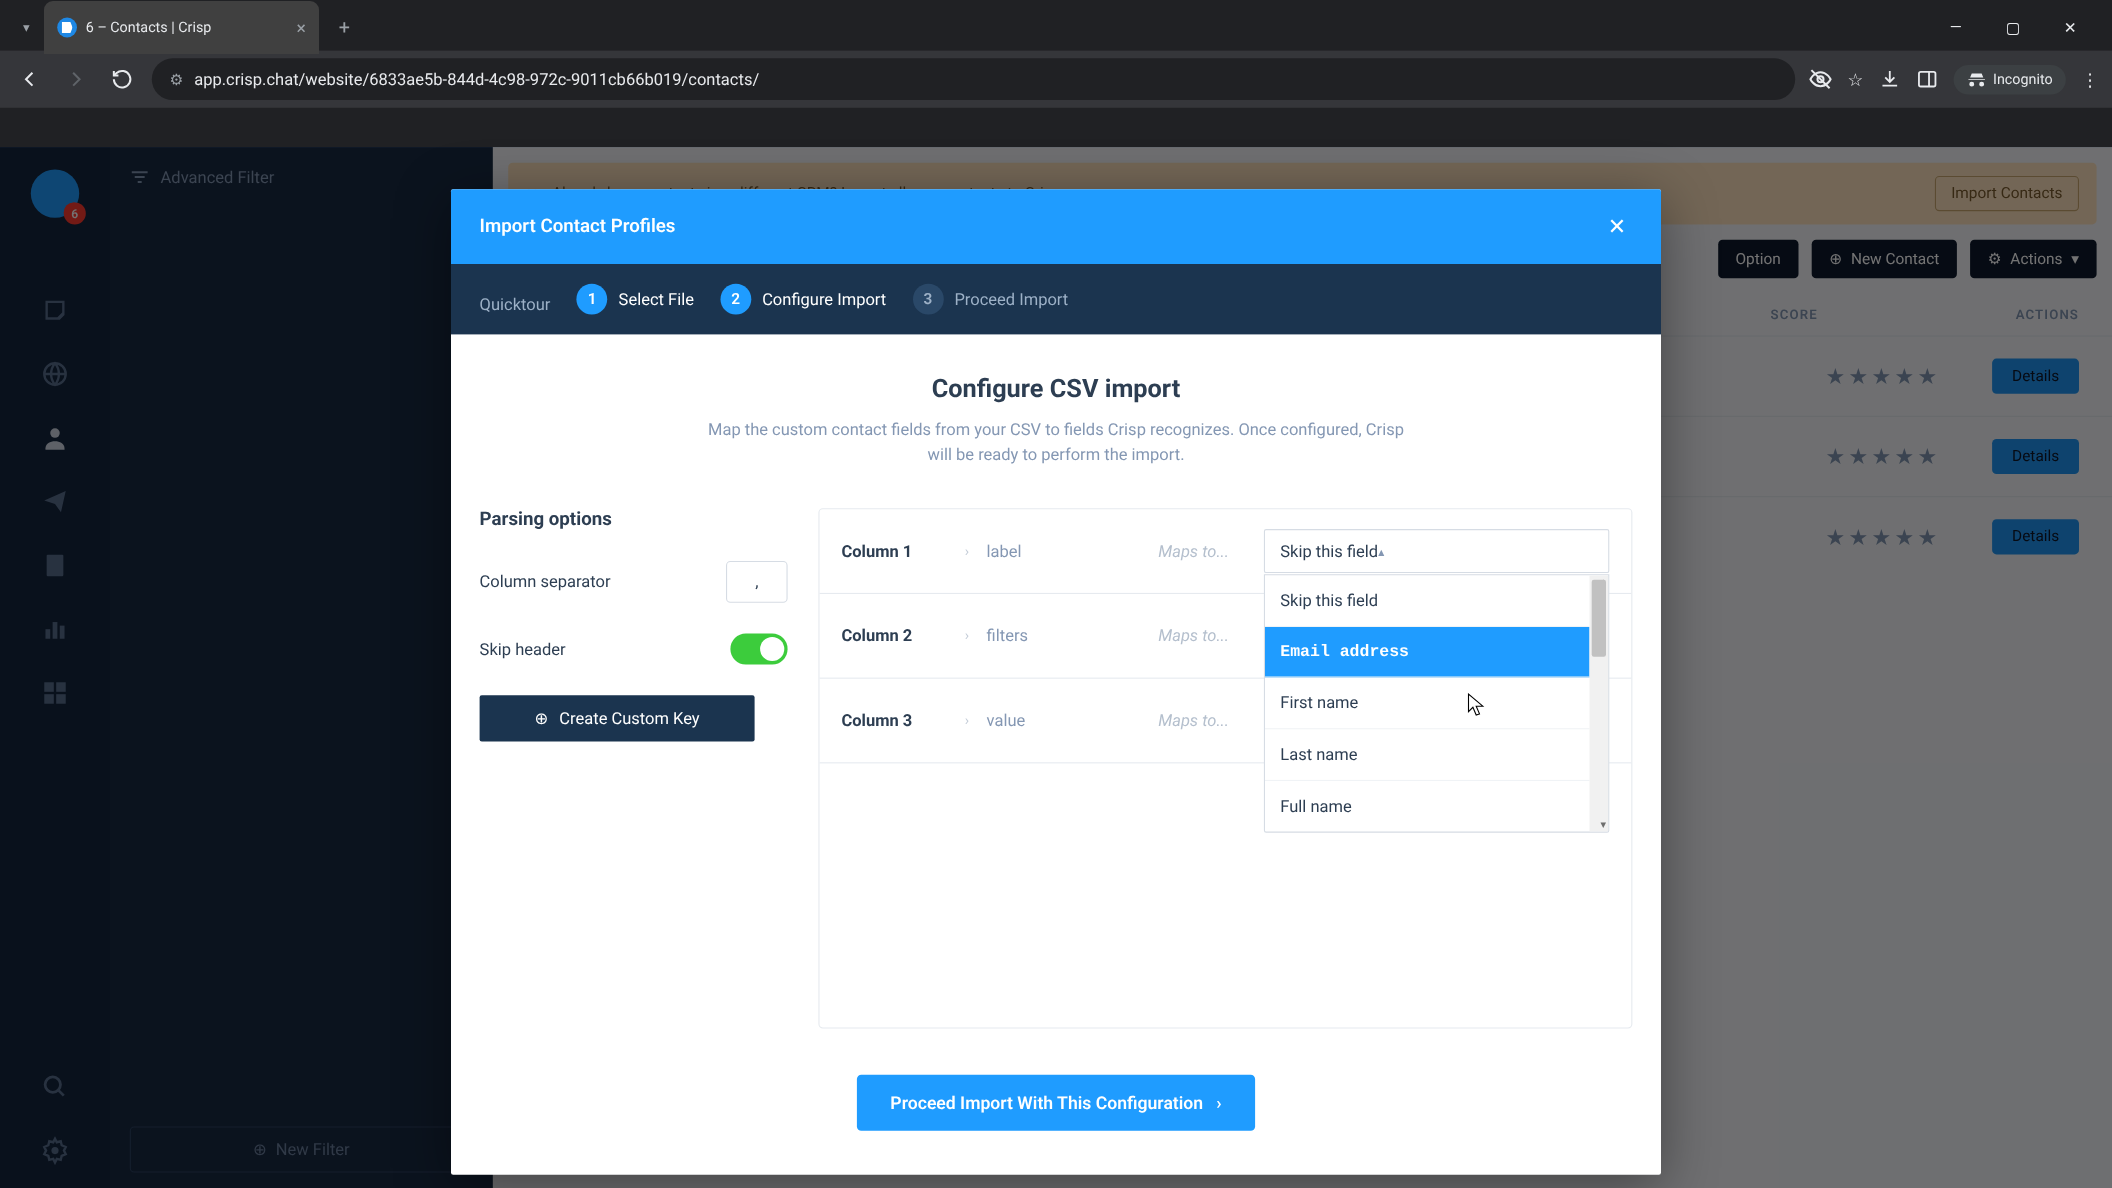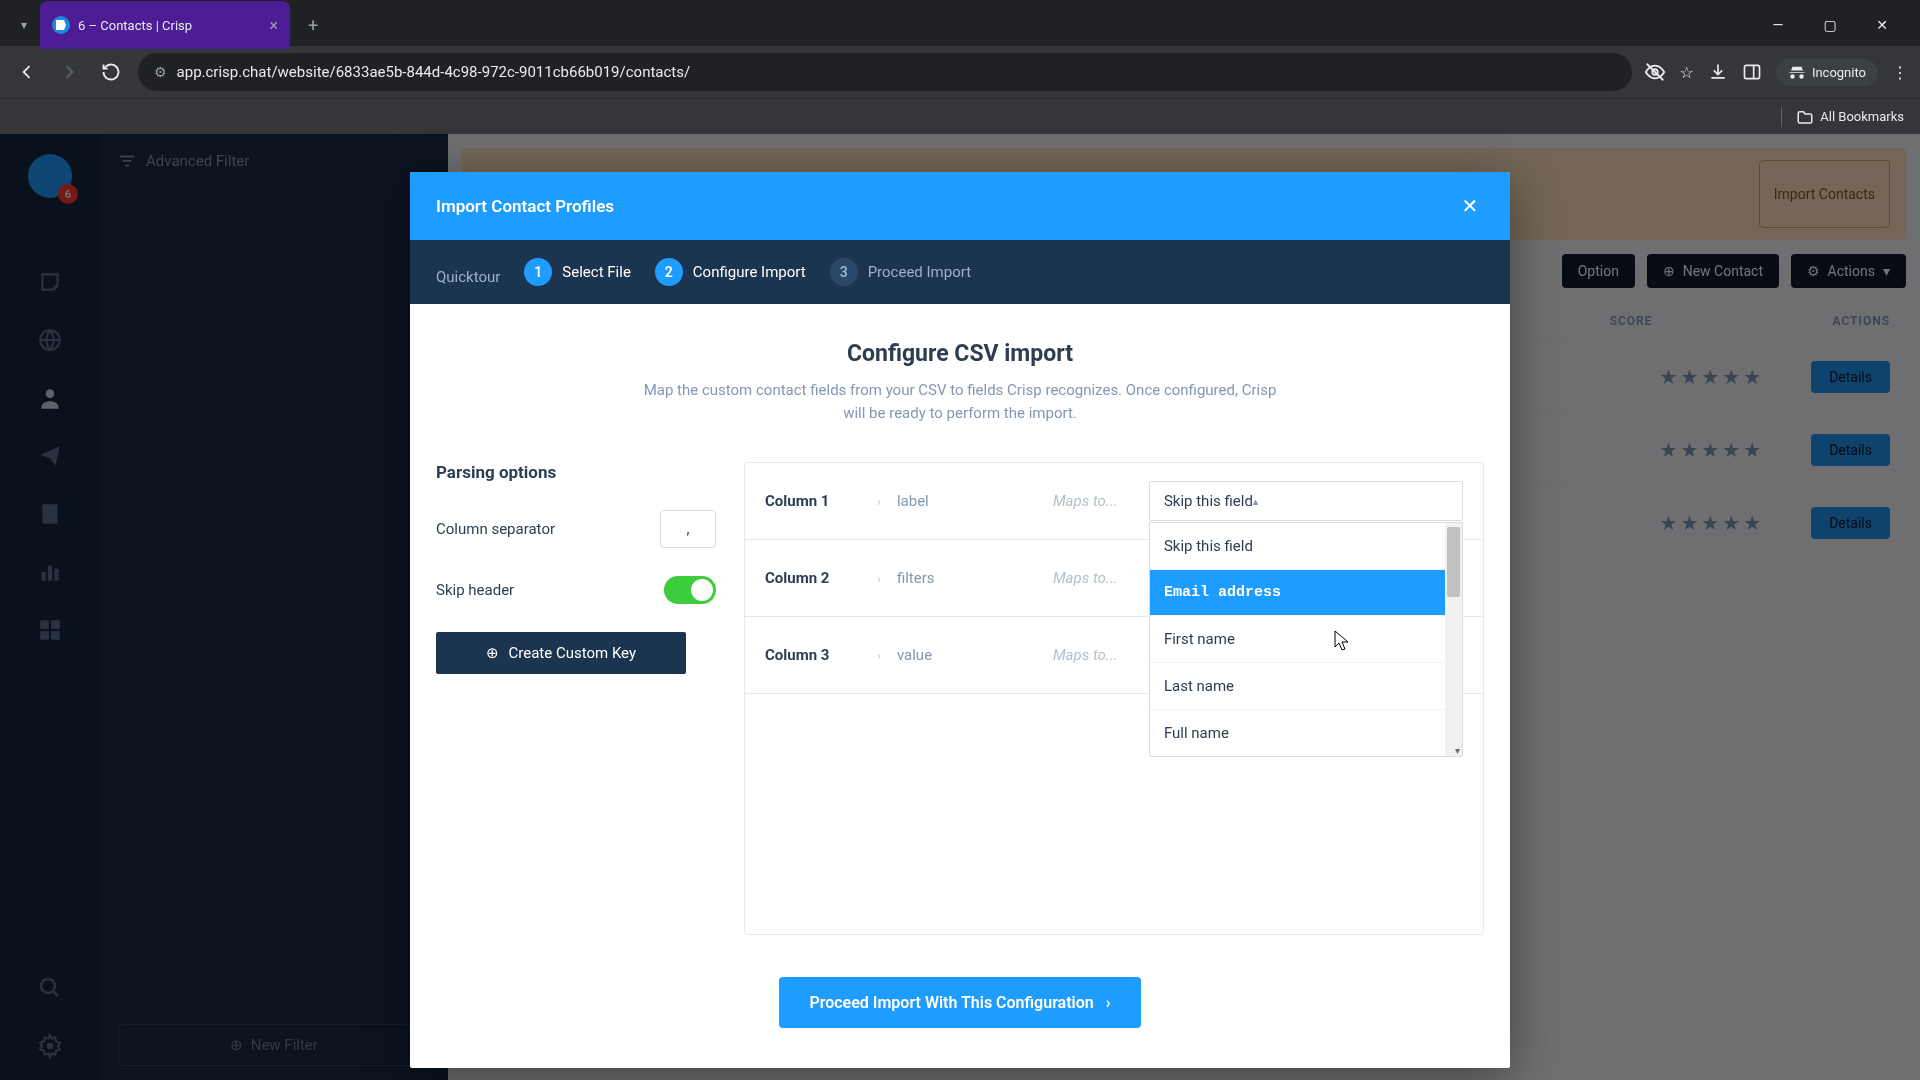--- a/index.html
+++ b/index.html
@@ -2,21 +2,21 @@
 <html><head>
 <meta charset="utf-8">
 <style>
 * { margin: 0; padding: 0; box-sizing: border-box; font-family: -apple-system, BlinkMacSystemFont, "Segoe UI", Roboto, sans-serif; }
 body { width: 1920px; height: 1080px; overflow: hidden; background: #202124; position: relative; }
 
 
 .browser-chrome { background: #202124; }
 .tab-bar { display: flex; align-items: center; height: 46px; padding: 4px 8px 0; gap: 0; }
 .tab-dropdown { width: 32px; height: 32px; display: flex; align-items: center; justify-content: center; color: #9aa0a6; font-size: 12px; cursor: pointer; }
-.tab { background: #4c1d95; border-radius: 8px 8px 0 0; padding: 24px 12px; display: flex; align-items: center; gap: 8px; height: 38px; min-width: 250px; color: #e8eaed; font-size: 13px; }
+.tab { background: #404040; border-radius: 8px 8px 0 0; padding: 24px 12px; display: flex; align-items: center; gap: 8px; height: 38px; min-width: 250px; color: #e8eaed; font-size: 13px; }
 .tab-favicon { width: 18px; height: 18px; background: #1e88e5; border-radius: 50%; position: relative; }
 .tab-favicon::after { content: ''; position: absolute; top: 4px; left: 4px; width: 10px; height: 10px; background: white; clip-path: polygon(0 0, 80% 0, 100% 50%, 80% 100%, 0 100%); }
 .tab-badge { font-size: 13px; }
 .tab-close { margin-left: auto; color: #9aa0a6; font-size: 16px; cursor: pointer; }
 .tab-new { width: 30px; height: 30px; display: flex; align-items: center; justify-content: center; color: #9aa0a6; font-size: 18px; cursor: pointer; margin-left: 8px; }
 .window-controls { margin-left: auto; display: flex; gap: 8px; padding-right: 8px; }
 .wc { width: 44px; height: 32px; display: flex; align-items: center; justify-content: center; color: #e8eaed; font-size: 14px; cursor: pointer; }
 
 .nav-bar { display: flex; align-items: center; height: 52px; padding: 0 12px; gap: 12px; background: #35363a; }
 .nav-btn { width: 30px; height: 30px; display: flex; align-items: center; justify-content: center; color: #9aa0a6; cursor: pointer; }
@@ -45,21 +45,21 @@
 .rail-icon.active { color: #d0d8e4; }
 .rail-spacer { flex: 1; }
 
 
 .bg-sidebar { position: absolute; top: 134px; left: 100px; width: 348px; bottom: 0; background: #1a2b44; padding: 18px; }
 .bg-filter-btn { color: #8497b3; font-size: 15px; display: flex; align-items: center; gap: 10px; }
 .bg-new-filter { position: absolute; bottom: 14px; left: 18px; right: 18px; border: 1px solid #2e4363; border-radius: 4px; height: 42px; display: flex; align-items: center; justify-content: center; gap: 8px; color: #6b7f9d; font-size: 15px; }
 
 .bg-main { position: absolute; top: 134px; left: 448px; right: 0; bottom: 0; background: #f5f7fa; }
 .bg-banner { background: #ffe3bf; margin: 14px; padding: 12px 16px; border-radius: 4px; display: flex; align-items: center; gap: 12px; color: #7a5b2e; font-size: 14px; }
-.bg-banner-import { margin-left: auto; background: transparent; border: 1px solid #c9a66f; color: #7a5b2e; padding: 25px 14px; border-radius: 4px; font-size: 14px; }
+.bg-banner-import { margin-left: auto; background: transparent; border: 1px solid #c9a66f; color: #7a5b2e; padding: 7px 14px; border-radius: 4px; font-size: 14px; }
 .bg-toolbar { display: flex; justify-content: flex-end; gap: 12px; padding: 0 14px 14px; }
 .bg-btn { display: flex; align-items: center; gap: 8px; padding: 9px 16px; border-radius: 4px; background: #0f1a2e; color: white; font-size: 14px; }
 .bg-table-header { display: flex; justify-content: flex-end; gap: 180px; padding: 12px 30px; color: #8497b3; font-size: 12px; letter-spacing: 1px; font-weight: 600; }
 .bg-row { display: flex; justify-content: flex-end; align-items: center; gap: 50px; padding: 20px 30px; border-top: 1px solid #e6eaef; }
 .stars { display: flex; gap: 3px; }
 .star { color: #8497b3; font-size: 20px; }
 .bg-details { background: #2196f3; color: #0f172a; padding: 8px 18px; border-radius: 4px; font-size: 14px; }
 
 
 .modal { position: absolute; top: 172px; left: 50%; transform: translateX(-50%); width: 1100px; background: white; border-radius: 2px; box-shadow: 0 10px 50px rgba(0,0,0,0.4); }
@@ -175,29 +175,20 @@
             <line x1="14" y1="4" x2="14" y2="20"></line>
           </svg>
       </span>
       <div class="incognito-pill">
         <svg width="18" height="14" viewBox="0 0 24 18" fill="#e8eaed">
             <path d="M4 7l2-5h12l2 5H4zm-2 2h20v1H2V9zm4 3a3 3 0 1 0 0 6 3 3 0 0 0 0-6zm12 0a3 3 0 1 0 0 6 3 3 0 0 0 0-6zm-9 3h6"></path>
           </svg>
         <span>Incognito</span>
       </div>
       <span class="nav-right-icon">⋮</span>
-    </div>
-  </div>
-  <div class="bookmarks-bar">
-    <div class="bookmarks-divider"></div>
-    <div class="bookmarks-item">
-      <svg width="18" height="16" viewBox="0 0 24 20" fill="none" stroke="#e8eaed" stroke-width="2">
-          <path d="M3 5a2 2 0 0 1 2-2h5l2 3h7a2 2 0 0 1 2 2v8a2 2 0 0 1-2 2H5a2 2 0 0 1-2-2V5z"></path>
-        </svg>
-      <span>All Bookmarks</span>
     </div>
   </div>
 </div>
 
 <div class="app-overlay"></div>
 
 <div class="left-rail">
   <div style="position:relative">
     <div class="rail-logo"></div>
     <div class="rail-badge">6</div>

